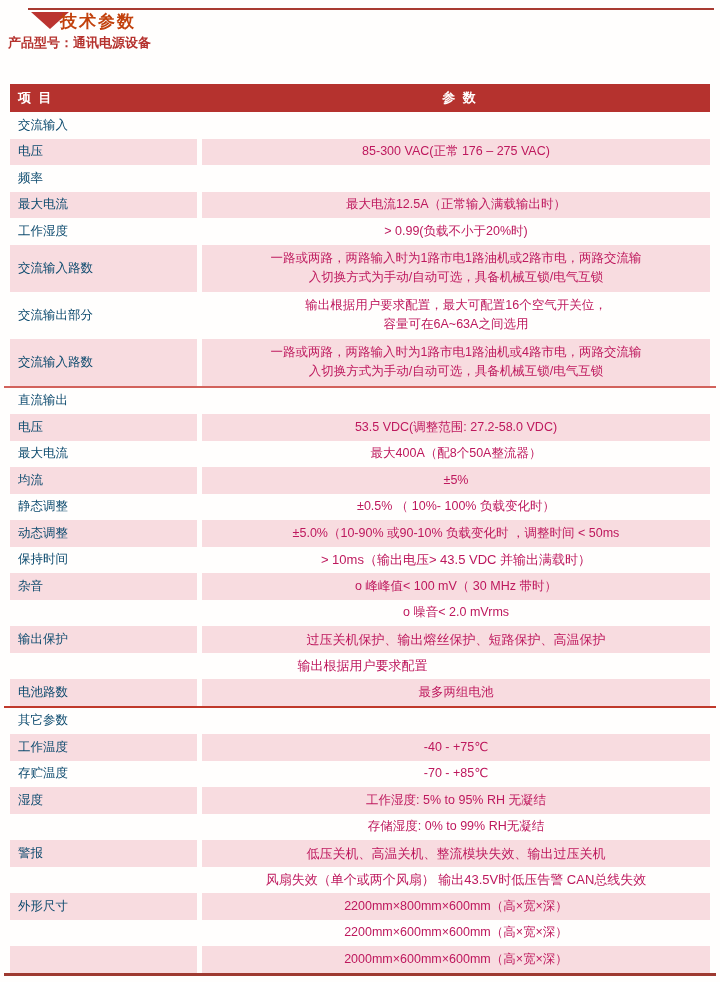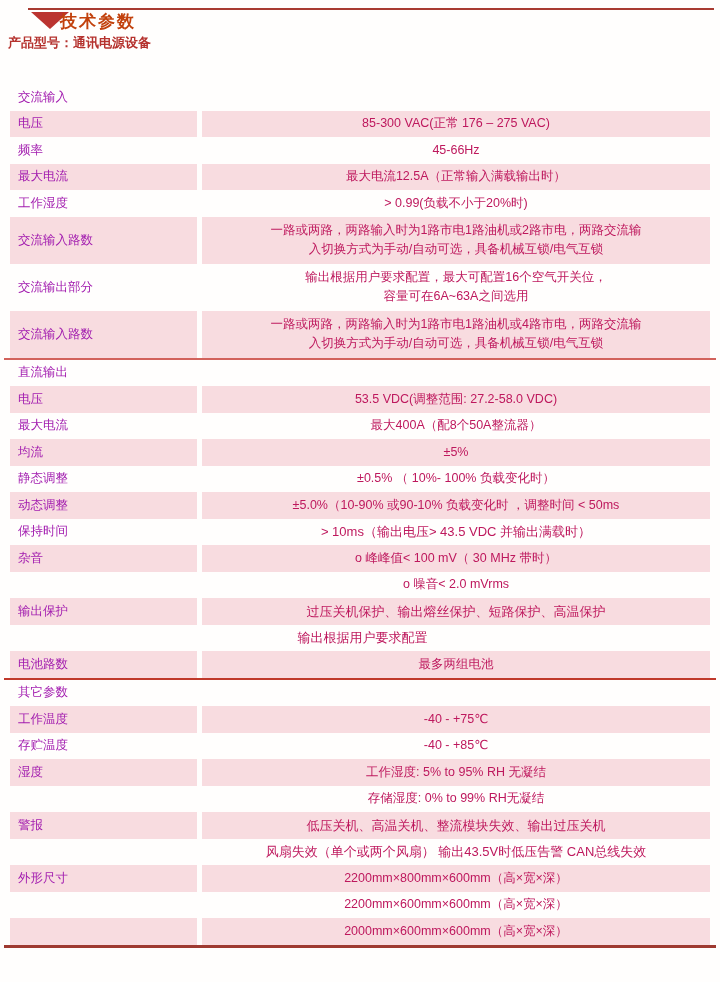--- a/index.html
+++ b/index.html
@@ -30,21 +30,21 @@
     display:flex;height:28px;align-items:center;
     background:#b5322e;color:#ffffff;font-weight:bold;font-size:13px;
   }
   .th-left{width:187px;padding-left:8px;letter-spacing:2px;}
   .th-gap{width:5px;}
   .th-right{flex:1;text-align:center;letter-spacing:2px;}
   .row{display:flex;min-height:26.5px;font-size:12.5px;}
   .row.double{min-height:47px;}
   .cell-label{
     width:179px;padding-left:8px;
-    display:flex;align-items:center;color:#a21caf;font-family:Liberation Mono, monospace;
+    display:flex;align-items:center;color:#0c4a6e;font-family:Liberation Mono, monospace;
   }
   .gap{width:5px;background:#fffefd;}
   .cell-value{
     flex:1;display:flex;flex-direction:column;
     align-items:center;justify-content:center;
     text-align:center;line-height:19px;color:#be185d;
   }
   .row.pink .cell-label,.row.pink .cell-value{background:#f8dce0;}
   .row.small .cell-value{font-size:13px;}
   .row.section .cell-label{width:auto;flex:1;}
@@ -57,42 +57,43 @@
 </head>
 <body>
 
 <div class="page">
   <div class="topline"></div>
   <div class="tri"></div>
   <div class="title">技术参数</div>
   <div class="product">产品型号：通讯电源设备</div>
 
   <div class="spec-table">
+    <div class="thead">
+      <div class="th-left">项 目</div>
+      <div class="th-gap"></div>
+      <div class="th-right">参 数</div>
+    </div>
     <div id="rows">
   <div class="row section">
     <div class="cell-label">交流输入</div>
 
   </div>
 
   <div class="row pink">
     <div class="cell-label">电压</div>
     <div class="gap"></div>
     <div class="cell-value">
       <div class="vline1">85-300 VAC(正常 176 – 275 VAC)</div>
 
     </div>
   </div>
 
   <div class="row">
     <div class="cell-label">频率</div>
     <div class="gap"></div>
-    <div class="cell-value">
-      <div class="vline1">45-66Hz</div>
-
-    </div>
   </div>
 
   <div class="row pink">
     <div class="cell-label">最大电流</div>
     <div class="gap"></div>
     <div class="cell-value">
       <div class="vline1">最大电流12.5A（正常输入满载输出时）</div>
 
     </div>
   </div>
@@ -247,21 +248,21 @@
     <div class="cell-value">
       <div class="vline1">-40 - +75℃</div>
 
     </div>
   </div>
 
   <div class="row">
     <div class="cell-label">存贮温度</div>
     <div class="gap"></div>
     <div class="cell-value">
-      <div class="vline1">-40 - +85℃</div>
+      <div class="vline1">-70 - +85℃</div>
 
     </div>
   </div>
 
   <div class="row pink">
     <div class="cell-label">湿度</div>
     <div class="gap"></div>
     <div class="cell-value">
       <div class="vline1">工作湿度: 5% to 95% RH 无凝结</div>
 

